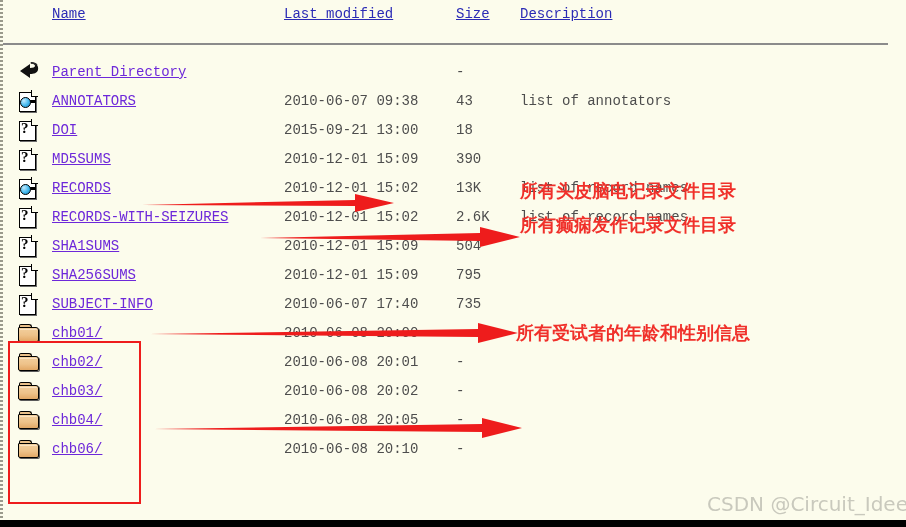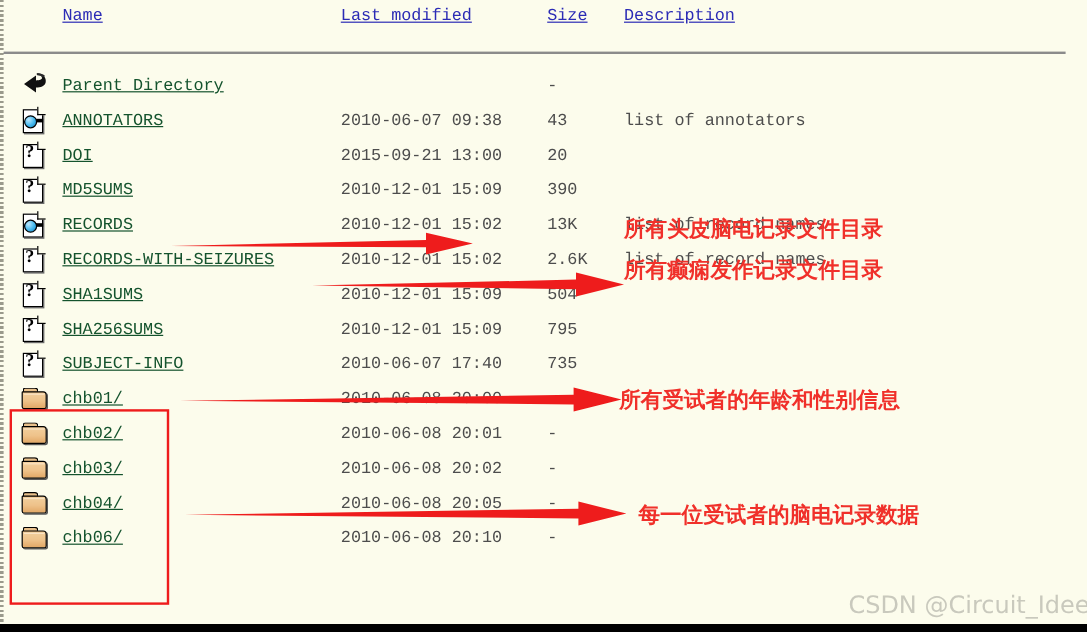--- a/index.html
+++ b/index.html
@@ -52,21 +52,21 @@
   thead th span.hdr{
     color:#2b2bb5;
     text-decoration:underline;
     font-size:14px;
   }
   .rule td{height:1px;line-height:1px;padding:0 !important;}
   .rule-inner{
     height:2px;background:#8b8b8b;width:888px;
   }
   a.link{
-    color:#14532d;
+    color:#6d28d9;
     text-decoration:underline;
     font-size:14px;
   }
 
   
   .ico{display:inline-block;width:20px;height:22px;position:relative;vertical-align:middle;}
 
   
   .sheet{
     position:absolute;left:1px;top:2px;width:15px;height:18px;
@@ -174,21 +174,21 @@
           <td class="col-icon"><span class="ico"><span class="sheet"></span><span class="fold"></span><span class="tail"></span><span class="blob"></span></span></td>
           <td class="col-name"><a class="link" href="#">ANNOTATORS</a></td>
           <td class="col-date">2010-06-07 09:38</td>
           <td class="col-size">43</td>
           <td class="col-desc">list of annotators</td>
         </tr>
         <tr>
           <td class="col-icon"><span class="ico"><span class="sheet"></span><span class="fold"></span><span class="qmark">?</span></span></td>
           <td class="col-name"><a class="link" href="#">DOI</a></td>
           <td class="col-date">2015-09-21 13:00</td>
-          <td class="col-size">20</td>
+          <td class="col-size">18</td>
           <td class="col-desc"></td>
         </tr>
         <tr>
           <td class="col-icon"><span class="ico"><span class="sheet"></span><span class="fold"></span><span class="qmark">?</span></span></td>
           <td class="col-name"><a class="link" href="#">MD5SUMS</a></td>
           <td class="col-date">2010-12-01 15:09</td>
           <td class="col-size">390</td>
           <td class="col-desc"></td>
         </tr>
         <tr>
@@ -280,19 +280,18 @@
 
     <svg class="arrow" style="left:152px;top:417px;" width="374" height="22" viewBox="0 0 374 22">
       <path d="M2 12 L330 7 L330 1 L370 11 L330 21 L330 15 Z" fill="#ee1c1c"></path>
     </svg>
 
     <div class="redbox" style="left:8px;top:341px;width:133px;height:163px;"></div>
 
     <div class="cn" style="left:520px;top:179px;">所有头皮脑电记录文件目录</div>
     <div class="cn" style="left:520px;top:213px;">所有癫痫发作记录文件目录</div>
     <div class="cn" style="left:516px;top:321px;">所有受试者的年龄和性别信息</div>
-    <div class="cn" style="left:532px;top:417px;">每一位受试者的脑电记录数据</div>
   </div>
 
   <div class="watermark" style="left:707px;top:492px;">CSDN @Circuit_Ideer</div>
 
   <div class="bottom-bar"></div>
 </div>
 
 </body></html>

